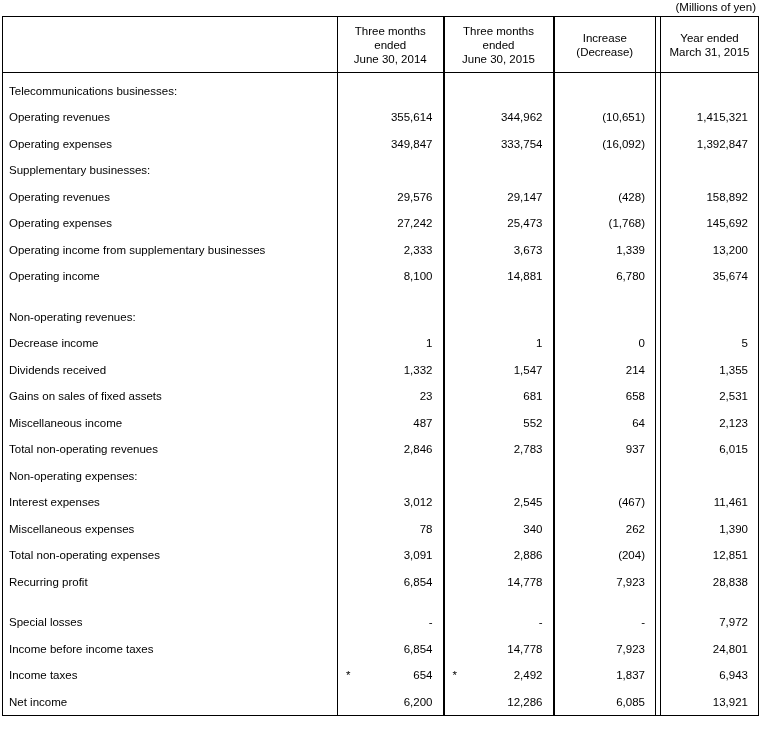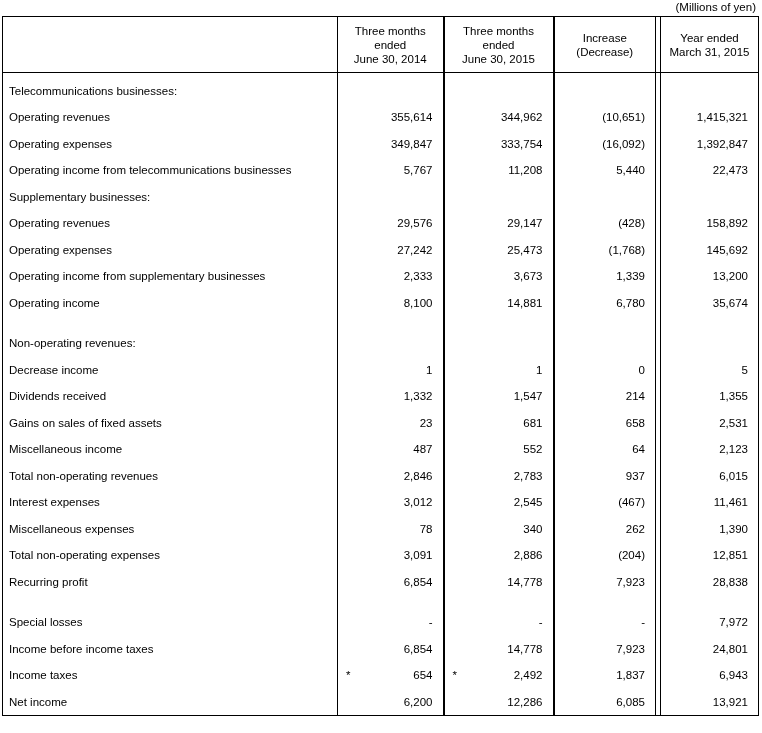--- a/index.html
+++ b/index.html
@@ -190,28 +190,20 @@
           </tr>
           <tr class="row">
             <td class="label ind1">Operating expenses</td>
             <td class="num vl-left"><span>349,847</span></td>
             <td class="num vl-thickL vl-thickR"><span>333,754</span></td>
             <td class="num"><span>(16,092)</span></td>
             <td class="gapcell"></td>
             <td class="num"><span>1,392,847</span></td>
           </tr>
           <tr class="row">
-            <td class="label ind1">Operating income from telecommunications businesses</td>
-            <td class="num vl-left"><span>5,767</span></td>
-            <td class="num vl-thickL vl-thickR"><span>11,208</span></td>
-            <td class="num"><span>5,440</span></td>
-            <td class="gapcell"></td>
-            <td class="num"><span>22,473</span></td>
-          </tr>
-          <tr class="row">
             <td class="label">Supplementary businesses:</td>
             <td class="num vl-left"><span></span></td>
             <td class="num vl-thickL vl-thickR"><span></span></td>
             <td class="num"><span></span></td>
             <td class="gapcell"></td>
             <td class="num"><span></span></td>
           </tr>
           <tr class="row">
             <td class="label ind1">Operating revenues</td>
             <td class="num vl-left"><span>29,576</span></td>
@@ -294,20 +286,28 @@
           </tr>
           <tr class="row">
             <td class="label ind1">Total non-operating revenues</td>
             <td class="num vl-left"><span>2,846</span></td>
             <td class="num vl-thickL vl-thickR"><span>2,783</span></td>
             <td class="num"><span>937</span></td>
             <td class="gapcell"></td>
             <td class="num"><span>6,015</span></td>
           </tr>
           <tr class="row">
+            <td class="label">Non-operating expenses:</td>
+            <td class="num vl-left"><span></span></td>
+            <td class="num vl-thickL vl-thickR"><span></span></td>
+            <td class="num"><span></span></td>
+            <td class="gapcell"></td>
+            <td class="num"><span></span></td>
+          </tr>
+          <tr class="row">
             <td class="label ind1">Interest expenses</td>
             <td class="num vl-left"><span>3,012</span></td>
             <td class="num vl-thickL vl-thickR"><span>2,545</span></td>
             <td class="num"><span>(467)</span></td>
             <td class="gapcell"></td>
             <td class="num"><span>11,461</span></td>
           </tr>
           <tr class="row">
             <td class="label ind1">Miscellaneous expenses</td>
             <td class="num vl-left"><span>78</span></td>

